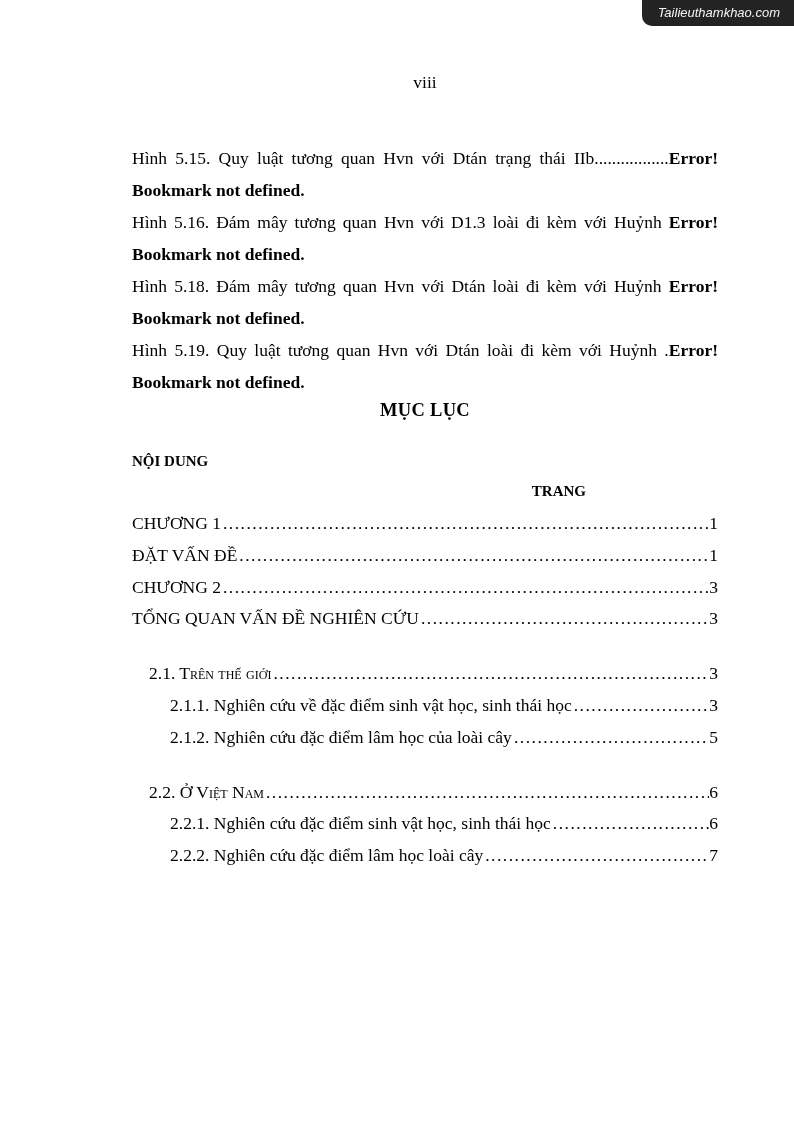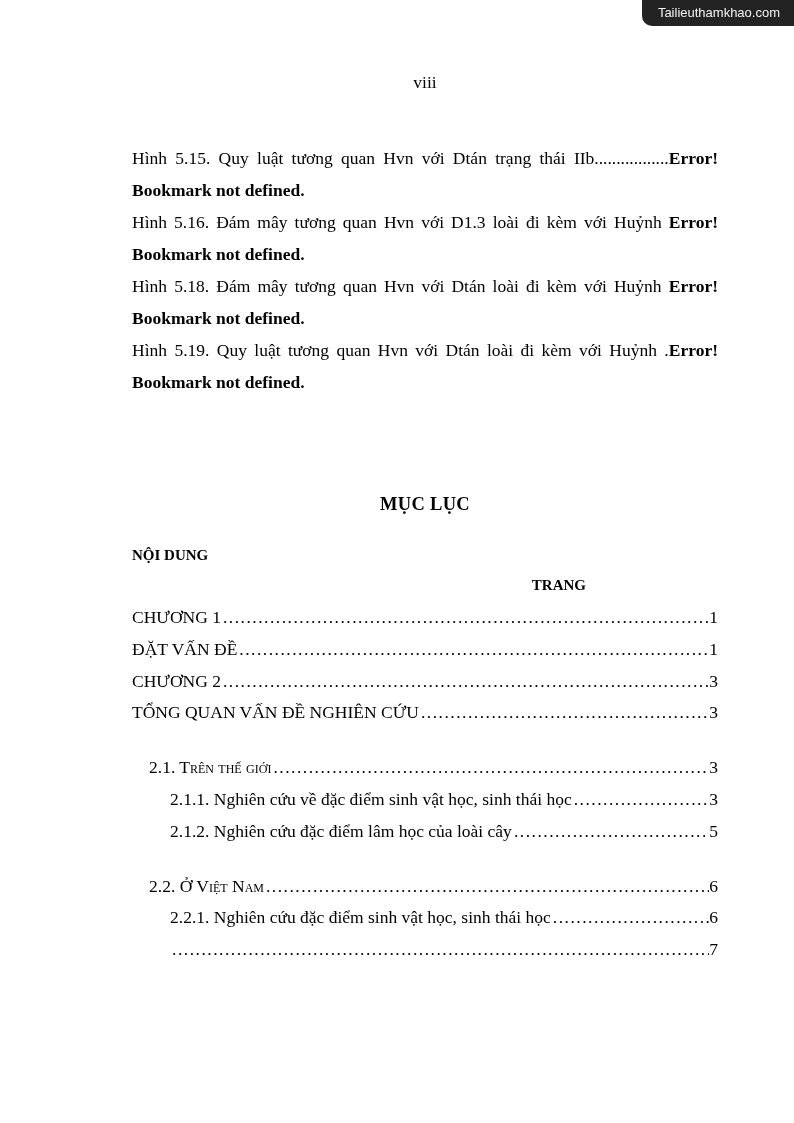--- a/index.html
+++ b/index.html
@@ -16,38 +16,38 @@
     position: absolute;
     top: 0;
     right: 0;
     background: #232323;
     color: #f4f4f4;
     font-family: "Liberation Sans", "DejaVu Sans", sans-serif;
     font-size: 13px;
     line-height: 1;
     padding: 6px 14px 7px 16px;
     border-bottom-left-radius: 10px;
+    font-style: italic;
   }
   .content {
     padding: 72px 76px 0 132px; 
   }
   .page-number {
     text-align: center;
     font-size: 17.5px;
     line-height: 20px;
   }
   .figures { margin-top: 50px; }
   .figure-item {
     font-size: 17.5px;
     line-height: 32px;
     text-align: justify;
   }
   .figure-item .err { font-weight: 700; }
   .toc-title {
-    margin-top: 94px;
     text-align: center;
     font-size: 18.5px;
     font-weight: 700;
     letter-spacing: 0.3px;
     line-height: 24px;
   }
   .toc-header {
     display: flex;
     margin-top: 24px;
     font-weight: 700;
@@ -148,18 +148,19 @@
         <span class="toc-label">2.2. Ở Việt Nam</span>
         <span class="leader"></span>
         <span class="toc-page">6</span>
       </div>
       <div class="toc-row level2">
         <span class="toc-label">2.2.1. Nghiên cứu đặc điểm sinh vật học, sinh thái học</span>
         <span class="leader"></span>
         <span class="toc-page">6</span>
       </div>
       <div class="toc-row level2">
+        <span class="toc-label">2.2.2. Nghiên cứu đặc điểm lâm học loài cây</span>
         <span class="leader"></span>
         <span class="toc-page">7</span>
       </div>
     </div>
 
 </div>
 
 </body></html>

